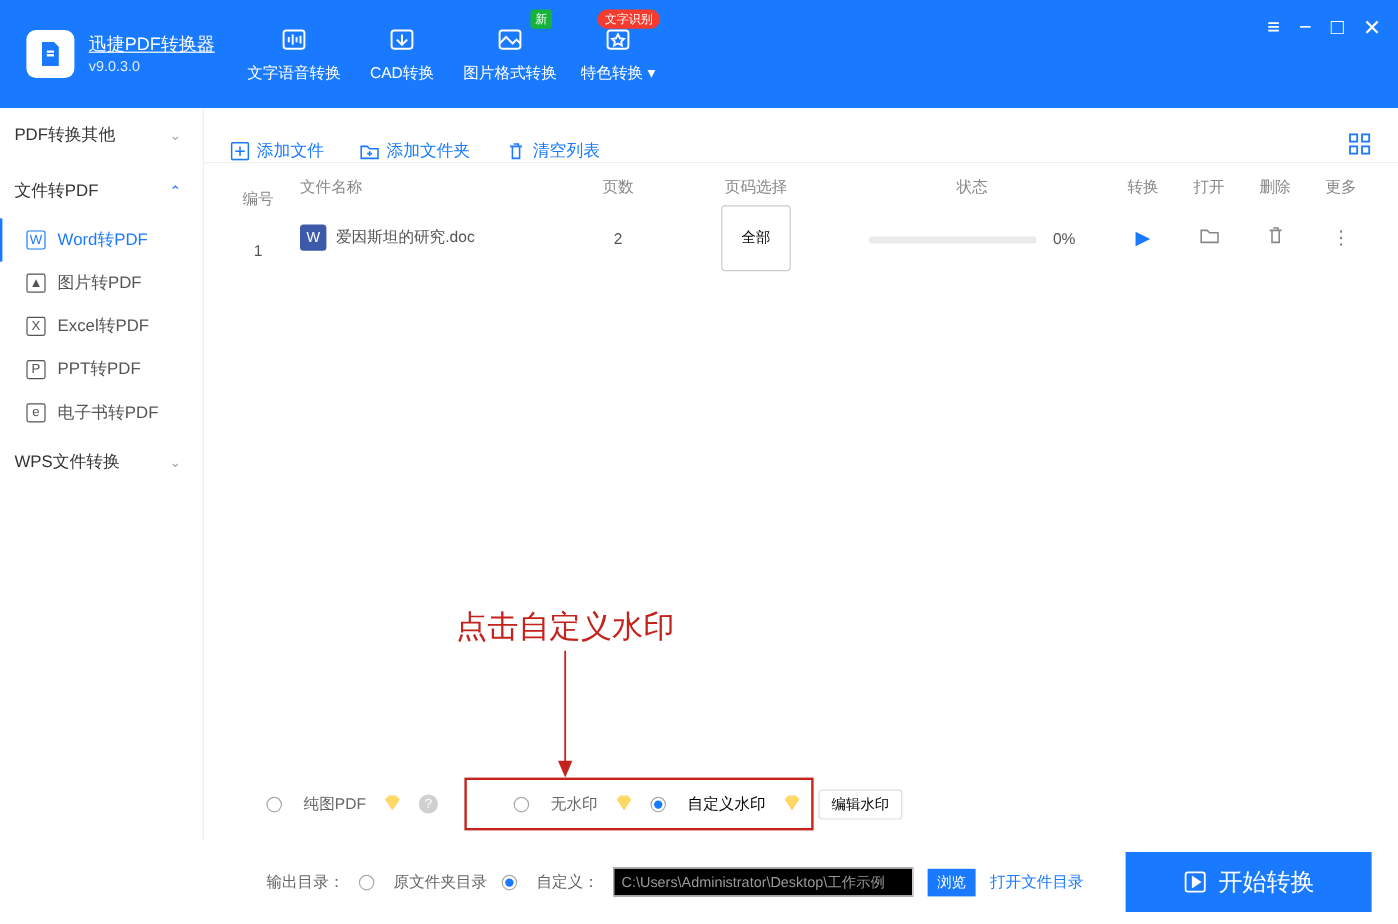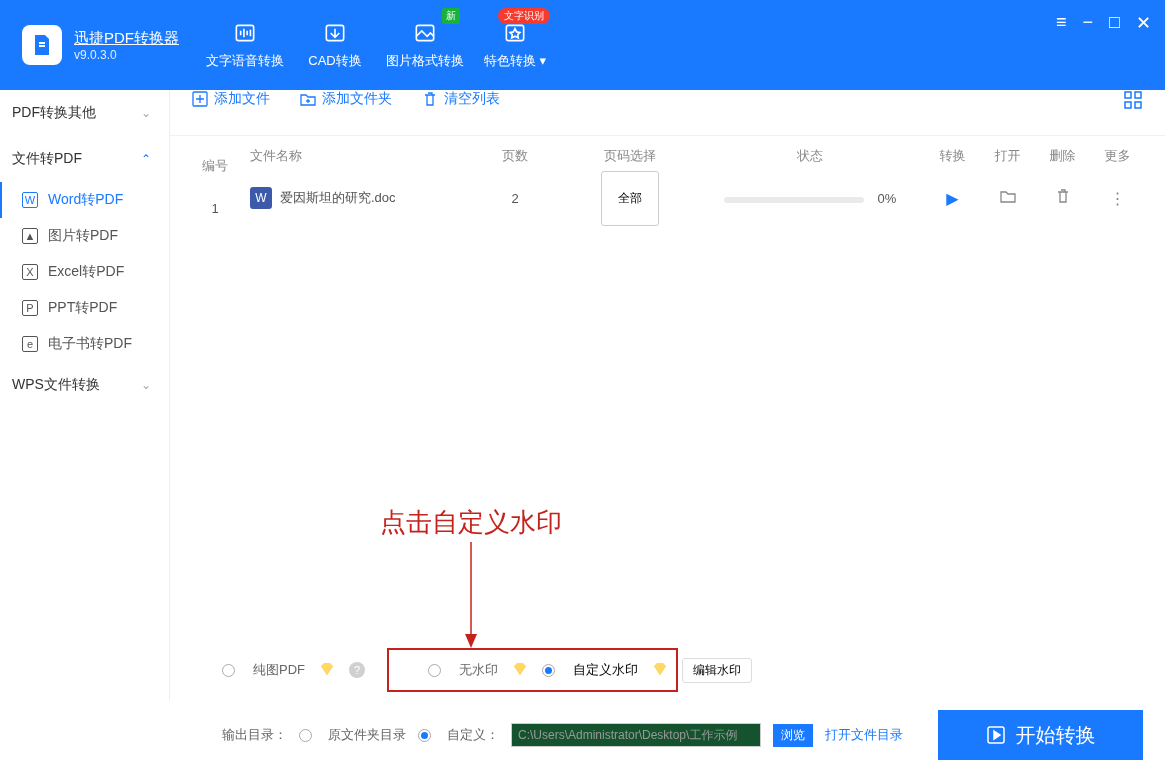--- a/index.html
+++ b/index.html
@@ -24,21 +24,21 @@
 
 
 .main { display: flex; height: 610px; }
 .sidebar { width: 200px; border-right: 1px solid #eee; font-size: 14px; color: #555; }
 .side-section { height: 46px; display: flex; align-items: center; justify-content: space-between; padding: 0 18px 0 12px; cursor: pointer; color: #333; }
 .side-item { height: 36px; display: flex; align-items: center; padding-left: 22px; gap: 10px; cursor: pointer; color: #555; }
 .side-item.active { color: #1a7aff; border-left: 2px solid #1a7aff; padding-left: 20px; }
 .side-item .si-icon { width: 16px; height: 16px; display: flex; align-items: center; justify-content: center; font-size: 11px; border: 1px solid currentColor; border-radius: 2px; }
 
 .content { flex: 1; display: flex; flex-direction: column; }
-.toolbar { height: 46px; display: flex; align-items: flex-start; padding: 0 22px; gap: 30px; color: #1a7aff; font-size: 14px; border-bottom: 1px solid #f0f0f0; }
+.toolbar { height: 46px; display: flex; align-items: flex-end; padding: 0 22px; gap: 30px; color: #1a7aff; font-size: 14px; border-bottom: 1px solid #f0f0f0; }
 .tb-btn { display: flex; align-items: center; gap: 6px; cursor: pointer; }
 .view-toggle { margin-left: auto; color: #1a7aff; font-size: 18px; cursor: pointer; }
 
 .table-head { display: flex; align-items: center; height: 40px; padding: 0 20px; color: #888; font-size: 13px; }
 .c-num { width: 50px; text-align: center; margin-top: 20px; }
 .c-name { width: 225px; padding-left: 10px; }
 .c-pages { width: 100px; text-align: center; }
 .c-sel { width: 130px; text-align: center; }
 .c-status { width: 230px; text-align: center; }
 .c-conv { width: 55px; text-align: center; }
@@ -60,21 +60,21 @@
 
 
 .options-bar { position: absolute; left: 200px; right: 0; top: 648px; height: 44px; display: flex; align-items: center; padding: 0 22px; font-size: 13px; color: #666; gap: 14px; }
 .diamond { display: inline-flex; width: 16px; height: 16px; }
 .help-icon { width: 16px; height: 16px; border-radius: 50%; background: #d0d0d0; color: #fff; display: inline-flex; align-items: center; justify-content: center; font-size: 11px; }
 .radio { width: 13px; height: 13px; border: 1px solid #aaa; border-radius: 50%; display: inline-block; vertical-align: middle; margin-right: 4px; position: relative; }
 .radio.on::after { content: ""; position: absolute; inset: 2px; background: #1a7aff; border-radius: 50%; }
 .edit-wm-btn { border: 1px solid #ddd; padding: 3px 10px; border-radius: 3px; background: #fff; cursor: pointer; font-size: 12px; }
 
 .output-bar { position: absolute; left: 200px; right: 0; top: 710px; height: 50px; display: flex; align-items: center; padding: 0 22px; font-size: 13px; color: #666; gap: 12px; }
-.path-input { width: 250px; height: 24px; border: 1px solid #ccc; padding: 0 6px; font-size: 12px; color: #999; background: #14532d; }
+.path-input { width: 250px; height: 24px; border: 1px solid #ccc; padding: 0 6px; font-size: 12px; color: #999; background: #000000; }
 .browse-btn { background: #1a7aff; color: #fff; border: none; padding: 3px 8px; font-size: 12px; cursor: pointer; }
 .link-btn { color: #1a7aff; cursor: pointer; }
 .start-btn { position: absolute; right: 22px; width: 205px; height: 50px; background: #1a7aff; color: #fff; display: flex; align-items: center; justify-content: center; font-size: 20px; gap: 10px; cursor: pointer; }
 
 .chev { font-size: 12px; color: #1a7aff; }
 .chev.gray { color: #aaa; }
 .blue-text { color: #000000; }
 </style>
 </head>
 <body>

